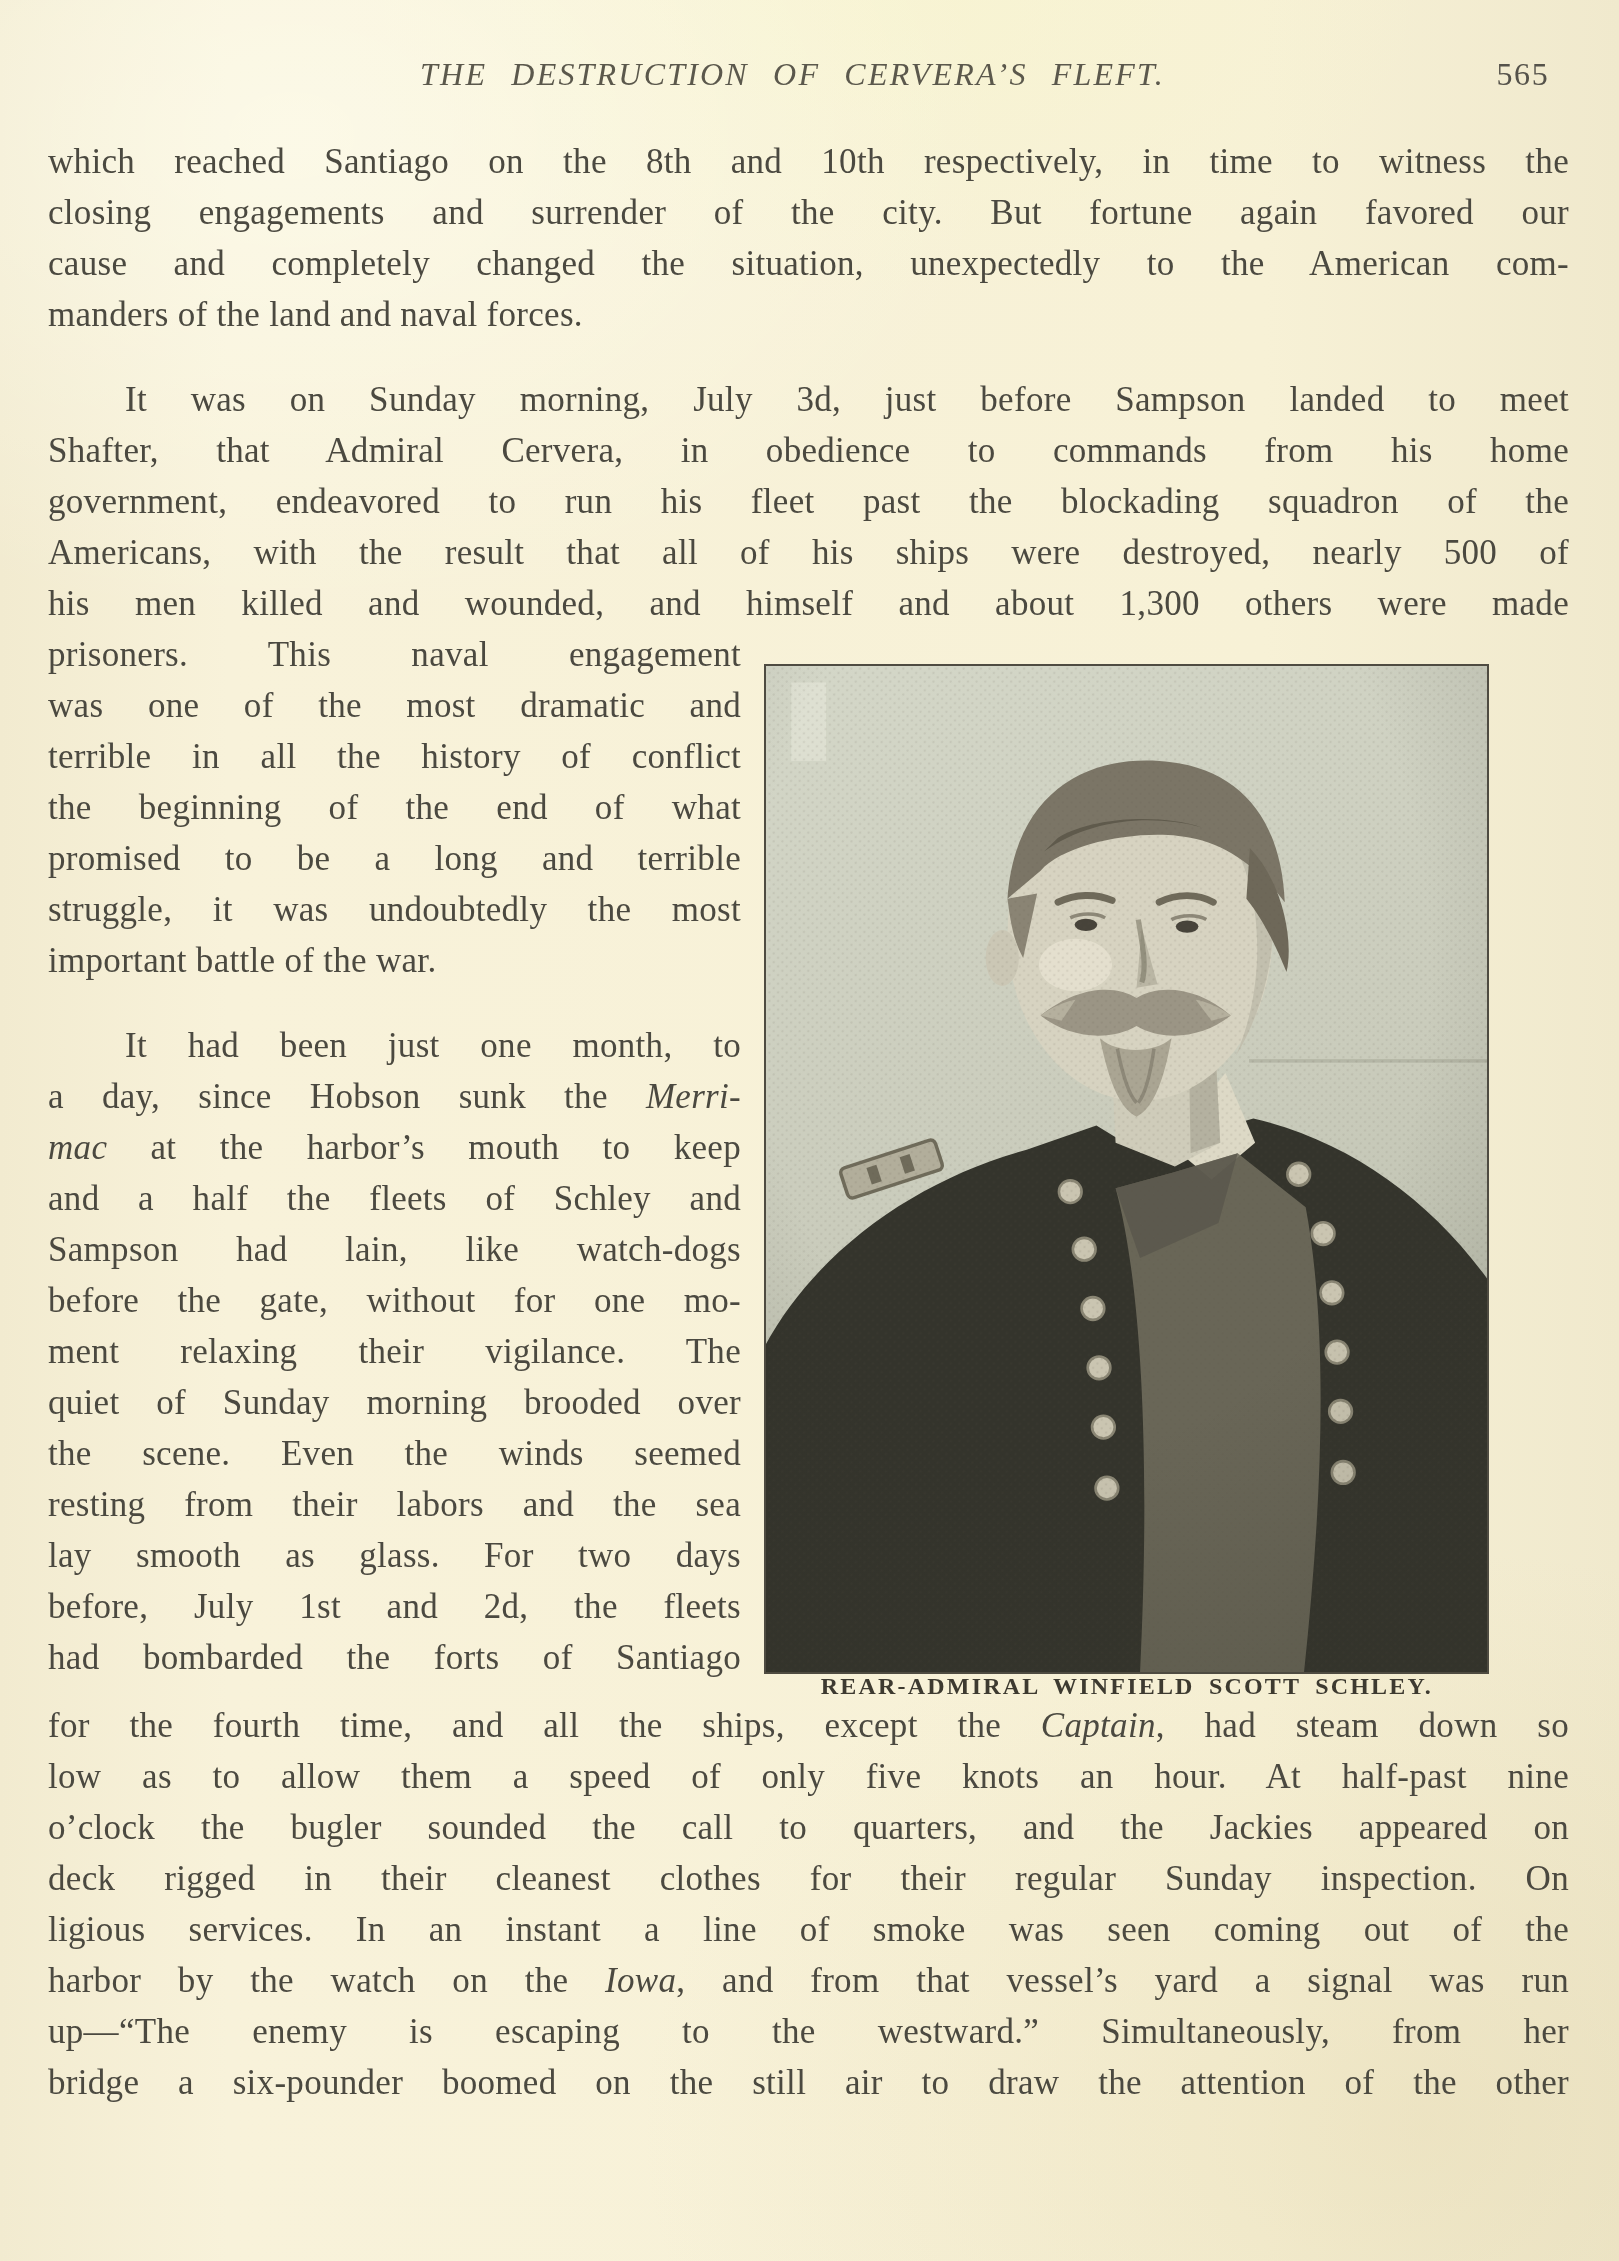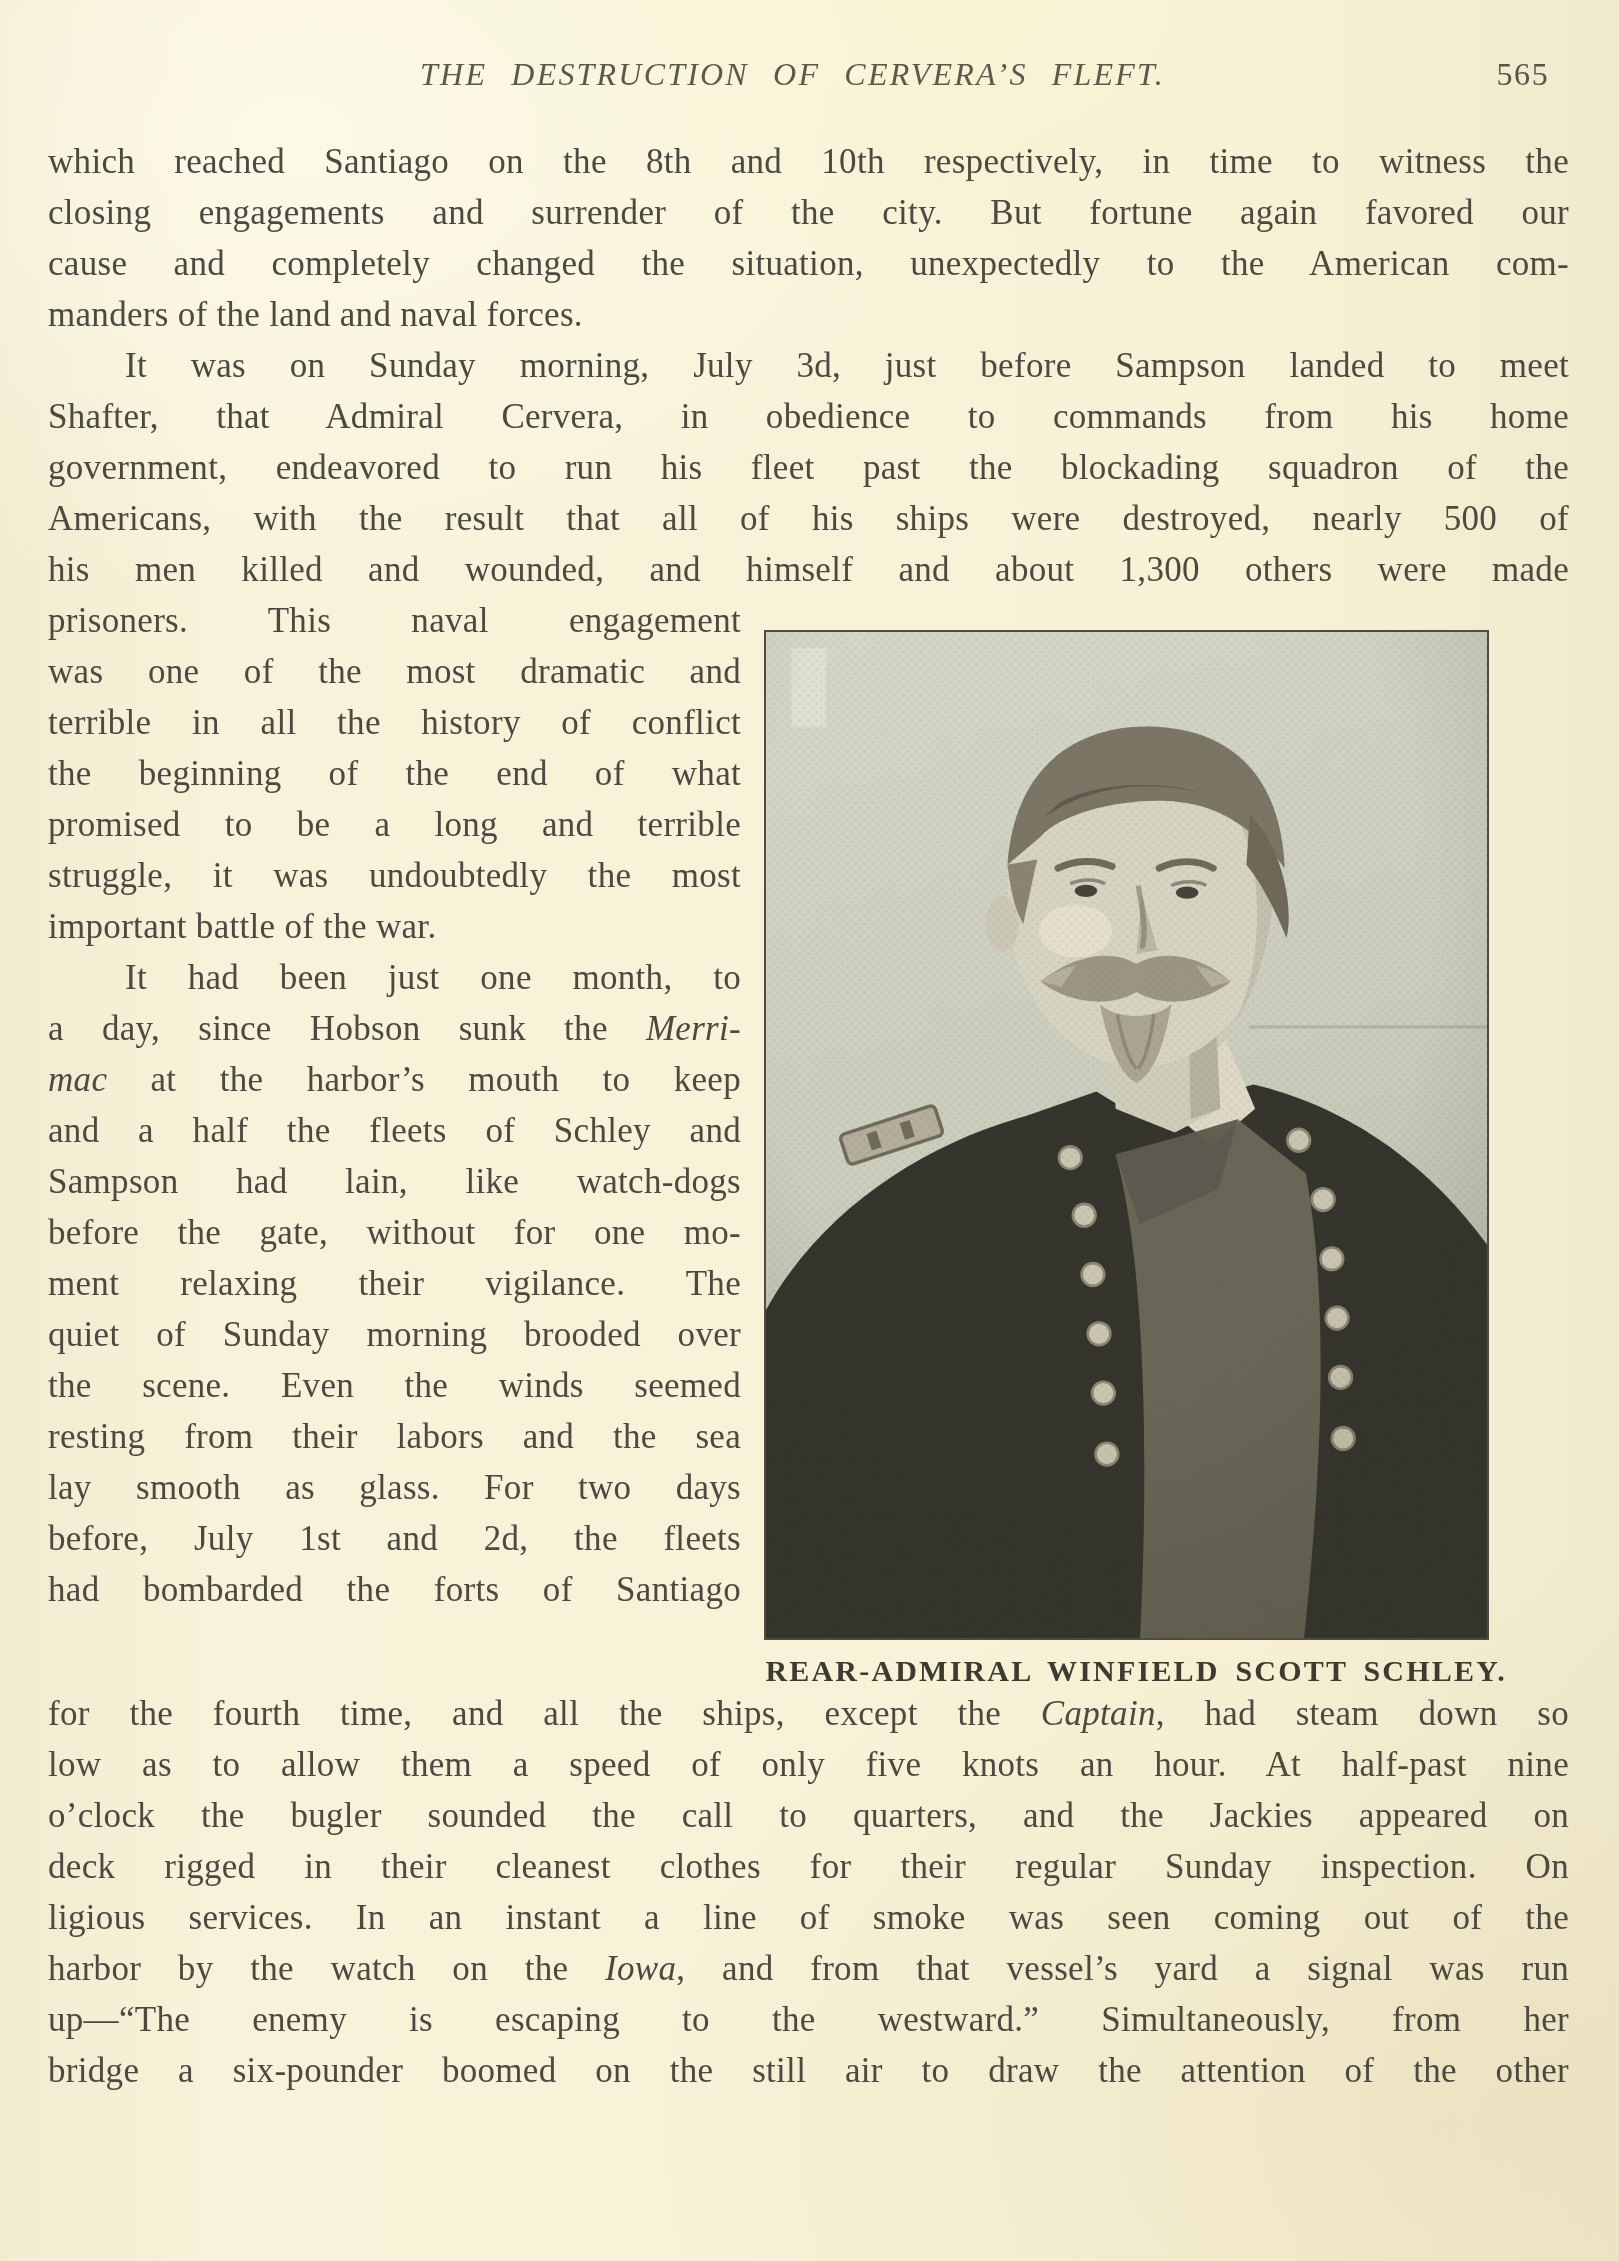--- a/index.html
+++ b/index.html
@@ -28,32 +28,32 @@
   }
   .text-body{
     position:absolute;top:136px;left:48px;width:1521px;
     font-size:35px;letter-spacing:0.3px;
   }
   .tline{
     height:51px;line-height:51px;white-space:nowrap;
     text-align:justify;text-align-last:justify;
   }
   .tline.flush{text-align:left;text-align-last:left;}
-  .tline.indent{padding-left:77px;}
+  .tline.indent{padding-left:77px;margin-top:34px;}
   .split{display:flex;}
   .col-left{width:693px;flex:0 0 693px;}
   .col-right{flex:1;min-width:0;}
   .figure{margin-top:36px;width:723px;margin-left:24.4px;}
   .photo{
     width:723px;height:1008px;display:block;
     outline:2.6px solid #4e4b41;outline-offset:-1.7px;
   }
   .caption{
-    margin-top:15px;width:723px;
-    font-weight:bold;font-size:30px;letter-spacing:2.2px;word-spacing:6.1px;color:#3d3a30;
+    margin-top:0;width:723px;text-align:center;
+    font-weight:bold;font-size:24px;letter-spacing:2.2px;word-spacing:6.1px;color:#3d3a30;
     white-space:nowrap;
   }
   i{font-style:italic;}
 </style>
 </head>
 <body>
 
 <div class="page">
 
   <div class="running-head">

